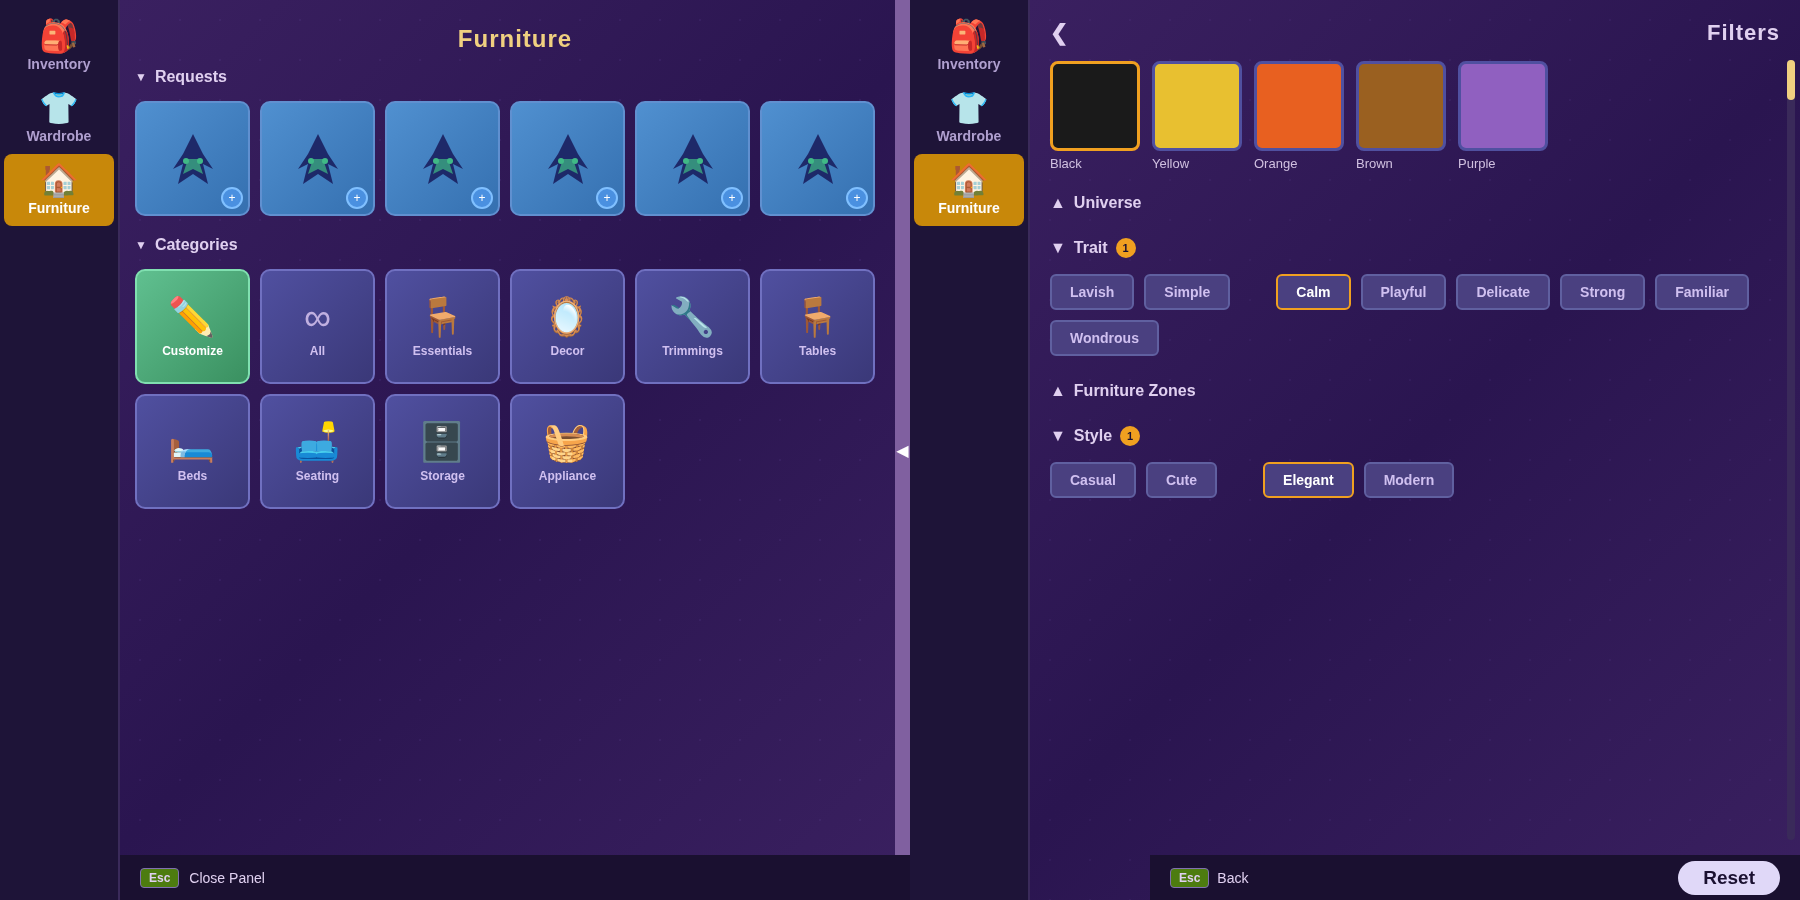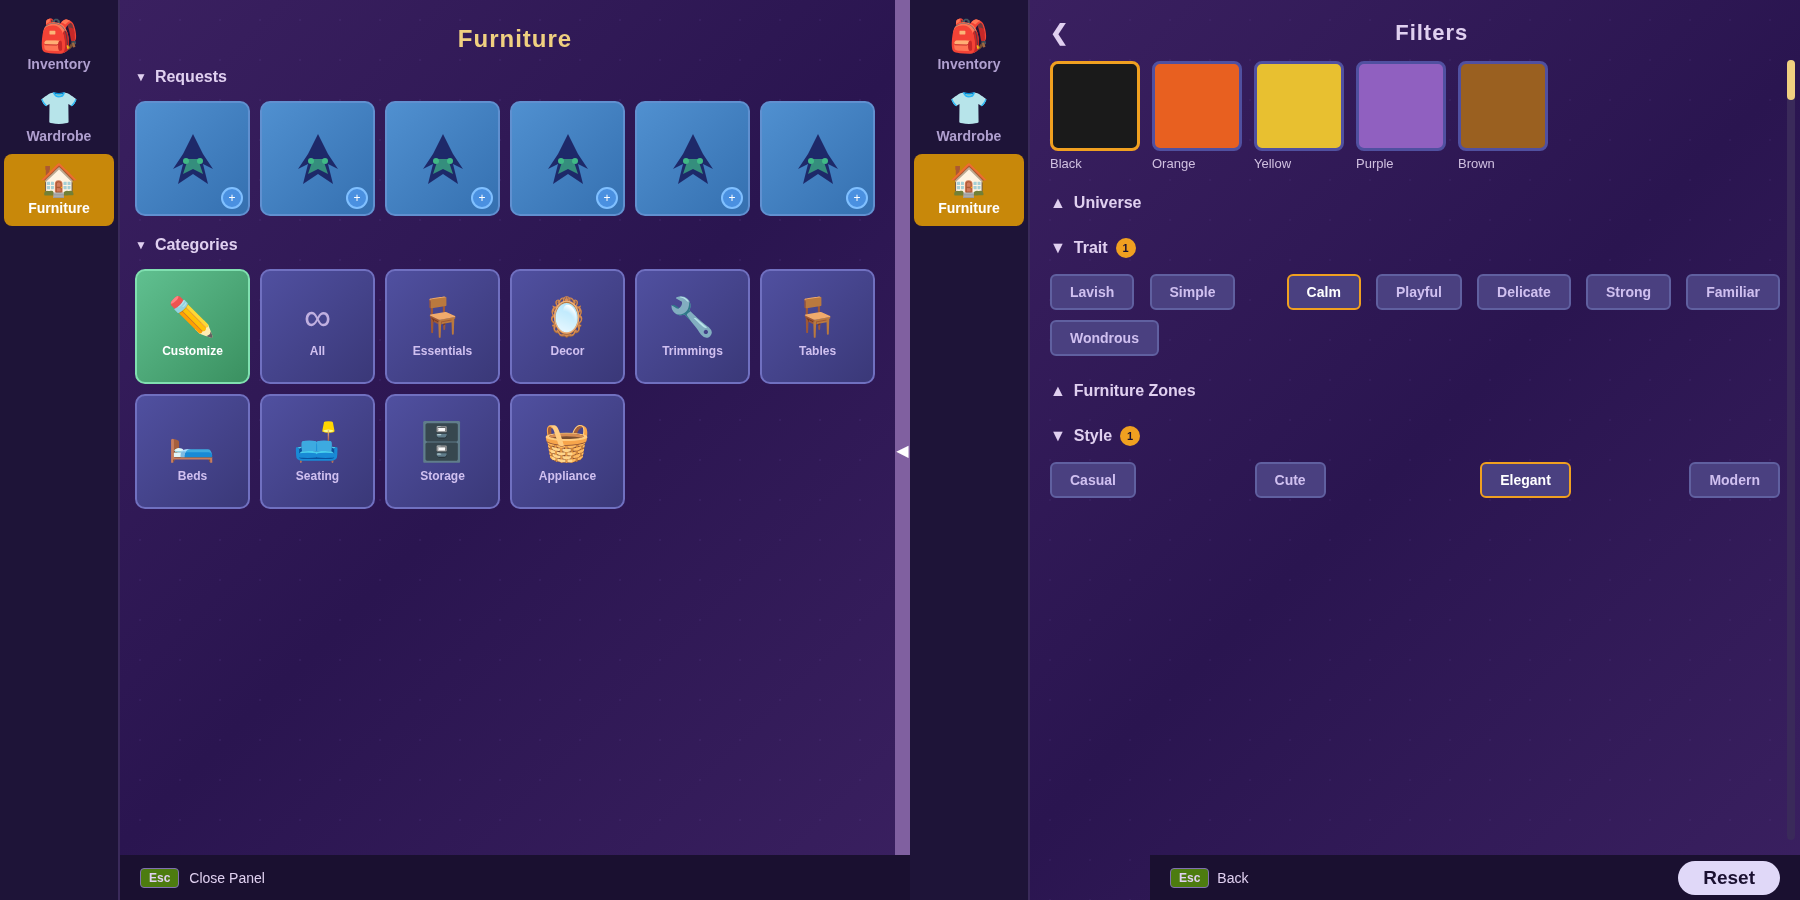--- a/index.html
+++ b/index.html
@@ -292,21 +292,21 @@
 
     .back-btn {
       color: #e0d0f0;
       font-size: 22px;
       cursor: pointer;
       font-weight: bold;
     }
 
     .filters-title {
       flex: 1;
-      text-align: center;
+      text-align: right;
       color: #e0d0f0;
       font-size: 22px;
       font-weight: bold;
       letter-spacing: 1px;
     }
 
     .color-grid {
       display: flex;
       flex-wrap: wrap;
       gap: 12px;
@@ -364,21 +364,20 @@
       align-items: center;
       justify-content: center;
       font-weight: bold;
     }
 
     .filter-tags {
       display: flex;
       flex-wrap: wrap;
       gap: 10px;
       padding: 8px 0;
-      justify-content: space-between;
     }
 
     .filter-tag {
       background: #4a4080;
       border: 2px solid #6060a0;
       border-radius: 6px;
       padding: 8px 18px;
       color: #d0c0f0;
       font-size: 14px;
       cursor: pointer;
@@ -639,34 +638,34 @@
         <span class="back-btn">❮</span>
         <span class="filters-title">Filters</span>
       </div>
 
       <div class="color-grid">
         <div class="color-swatch">
           <div class="color-box selected" style="background:#1a1a1a;"></div>
           <span class="color-label">Black</span>
         </div>
         <div class="color-swatch">
+          <div class="color-box" style="background:#e8c030;"></div>
+          <span class="color-label">Yellow</span>
+        </div>
+        <div class="color-swatch">
           <div class="color-box" style="background:#e86020;"></div>
           <span class="color-label">Orange</span>
         </div>
         <div class="color-swatch">
-          <div class="color-box" style="background:#e8c030;"></div>
-          <span class="color-label">Yellow</span>
+          <div class="color-box" style="background:#9a6020;"></div>
+          <span class="color-label">Brown</span>
         </div>
         <div class="color-swatch">
           <div class="color-box" style="background:#9060c0;"></div>
           <span class="color-label">Purple</span>
-        </div>
-        <div class="color-swatch">
-          <div class="color-box" style="background:#9a6020;"></div>
-          <span class="color-label">Brown</span>
         </div>
       </div>
 
       <div class="filter-section">
         <div class="filter-section-header">
           <span>▲</span>
           <span>Universe</span>
         </div>
       </div>
 

